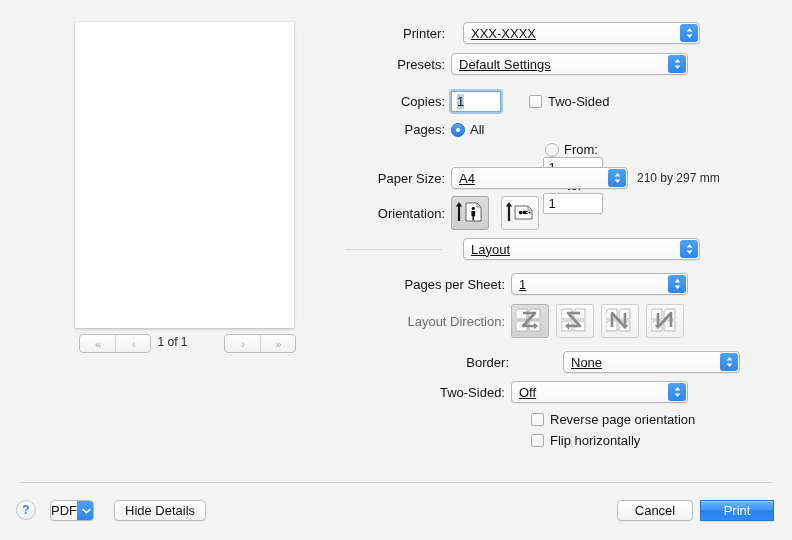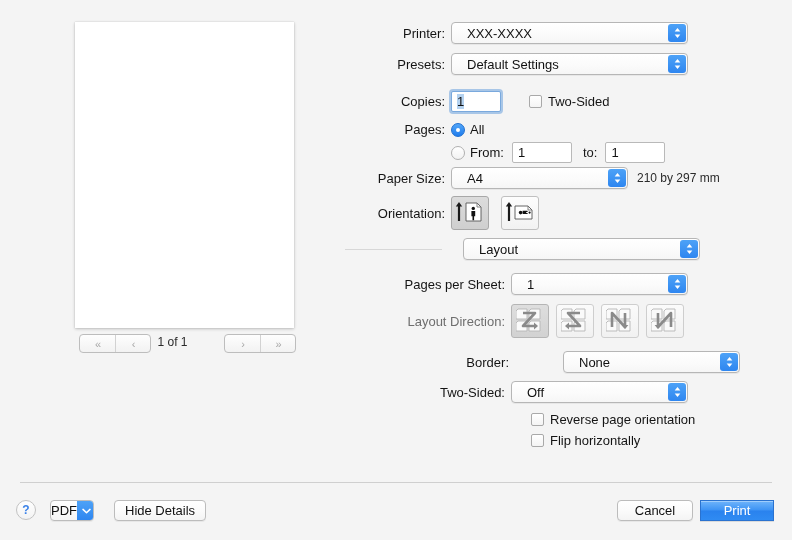--- a/index.html
+++ b/index.html
@@ -50,21 +50,21 @@
   .row { position: absolute; display: flex; align-items: center; }
   .lbl { text-align: right; font-size: 13px; color: #141414; }
 
   
   .popup {
     position: relative; height: 22px;
     border: 1px solid #b6b6b6; border-radius: 4px;
     background: linear-gradient(to bottom, #ffffff 0%, #fbfbfb 55%, #f6f6f6 100%);
     box-shadow: 0 1px 0 rgba(0,0,0,0.05);
     display: flex; align-items: center;
-    padding-left: 15px; font-size: 13px; color: #111;
+    padding-left: 7px; font-size: 13px; color: #111; text-decoration: underline;
   }
   .popup .chev {
     position: absolute; right: 1px; top: 1px;
     width: 18px; height: 18px; border-radius: 3px;
     background: linear-gradient(to bottom, #4da2f7 0%, #2e86f0 100%);
     display: flex; flex-direction: column; align-items: center; justify-content: center;
     line-height: 0;
   }
   .popup .chev svg { display: block; }
 
@@ -185,21 +185,21 @@
     <div id="page-counter">1 of 1</div>
     <div class="seg-group right">
       <div class="seg-btn">›</div>
       <div class="seg-btn">»</div>
     </div>
   </div>
 </div>
 
 <div id="settings-pane">
 
-  <div class="row" style="left:0; top:22px; width:447px;">
+  <div class="row" style="left:0; top:22px; width:447px;gap:12px;">
     <div class="lbl" style="width:100px;">Printer:</div>
     <div class="popup" style="margin-left:6px; width:237px;">
       <span>XXX-XXXX</span>
       <span class="chev">
         <svg width="9" height="14" viewBox="0 0 9 14">
             <path d="M4.5 2 L7.3 5.4 H1.7 Z" fill="#fff"></path>
             <path d="M4.5 12 L7.3 8.6 H1.7 Z" fill="#fff"></path>
           </svg>
       </span>
     </div>
@@ -230,21 +230,21 @@
   </div>
 
   <div class="row" style="left:0; top:122px; width:447px;">
     <div class="lbl" style="width:100px;">Pages:</div>
     <div class="rb on" style="margin-left:6px;">
       <span class="dot"></span>
       <span class="txt">All</span>
     </div>
   </div>
 
-  <div class="row" style="left:0; top:142px; width:447px;">
+  <div class="row" style="left:0; top:142px; width:447px;flex-direction:column;">
     <div style="width:100px;"></div>
     <div class="rb" style="margin-left:6px;">
       <span class="dot"></span>
       <span class="txt">From:</span>
     </div>
     <div class="field" style="margin-left:8px; width:60px;">
       <span>1</span>
     </div>
     <div style="margin-left:11px; font-size:13px;">to:</div>
     <div class="field" style="margin-left:8px; width:60px;">

